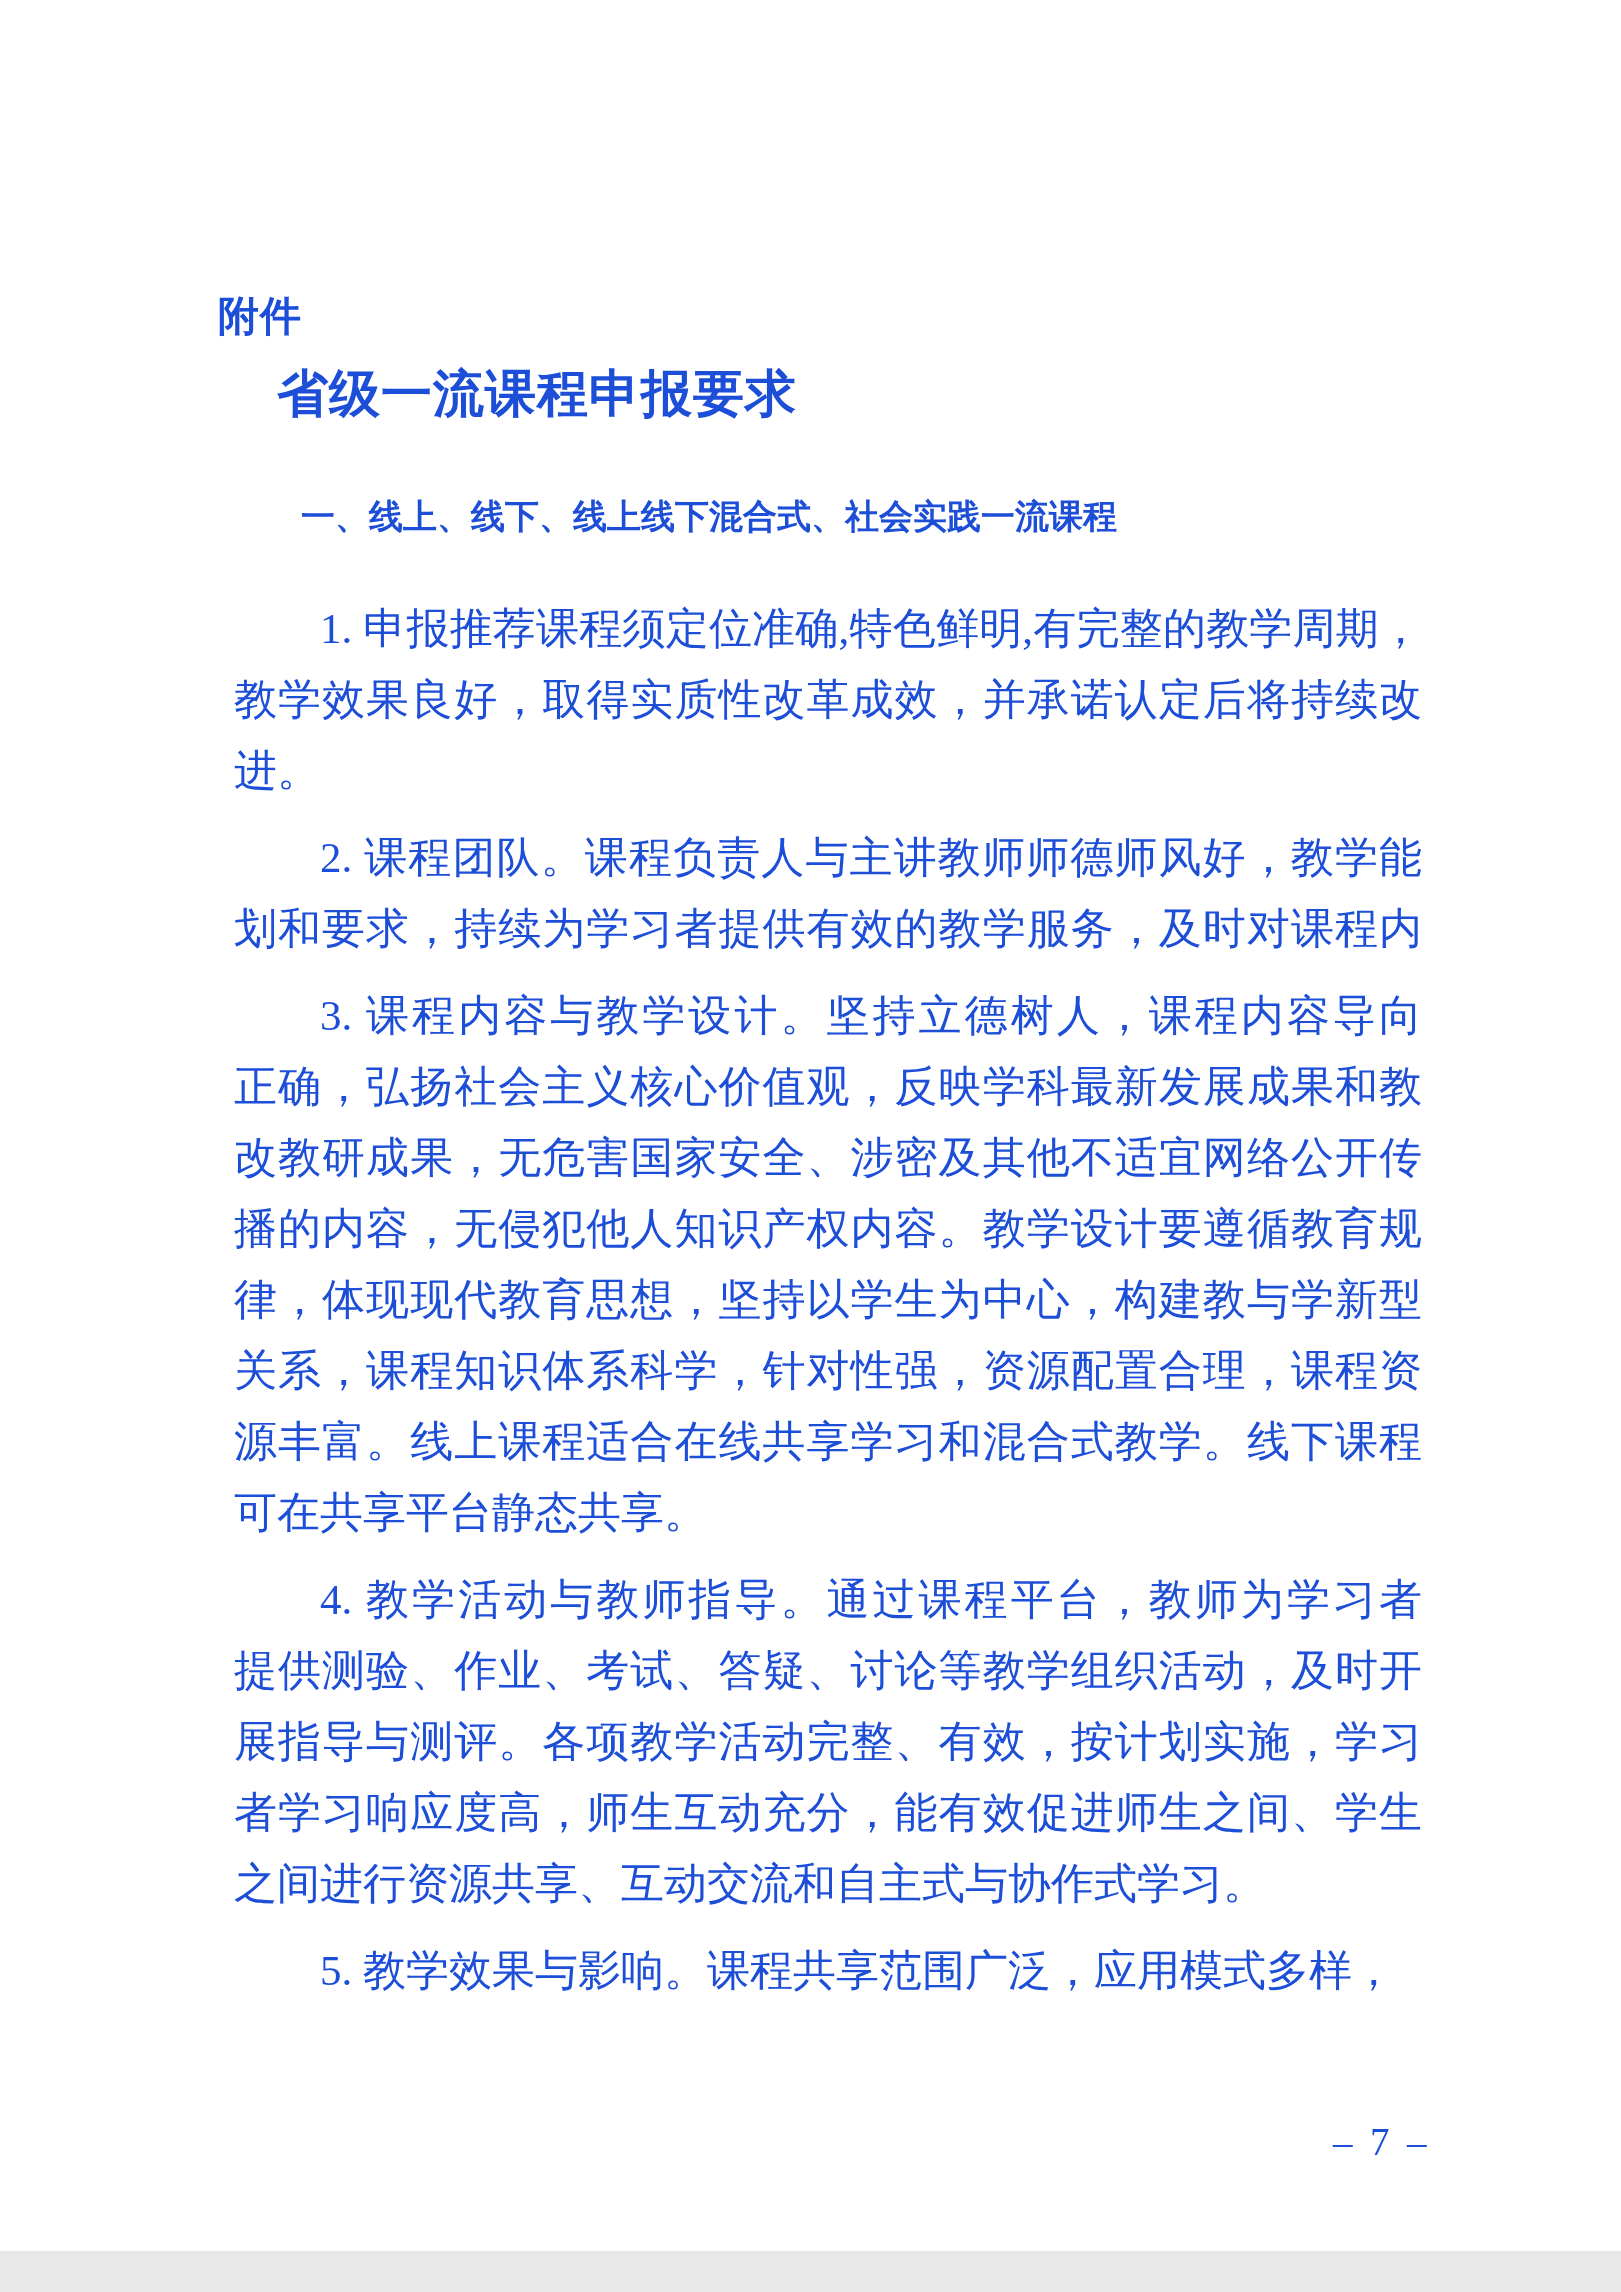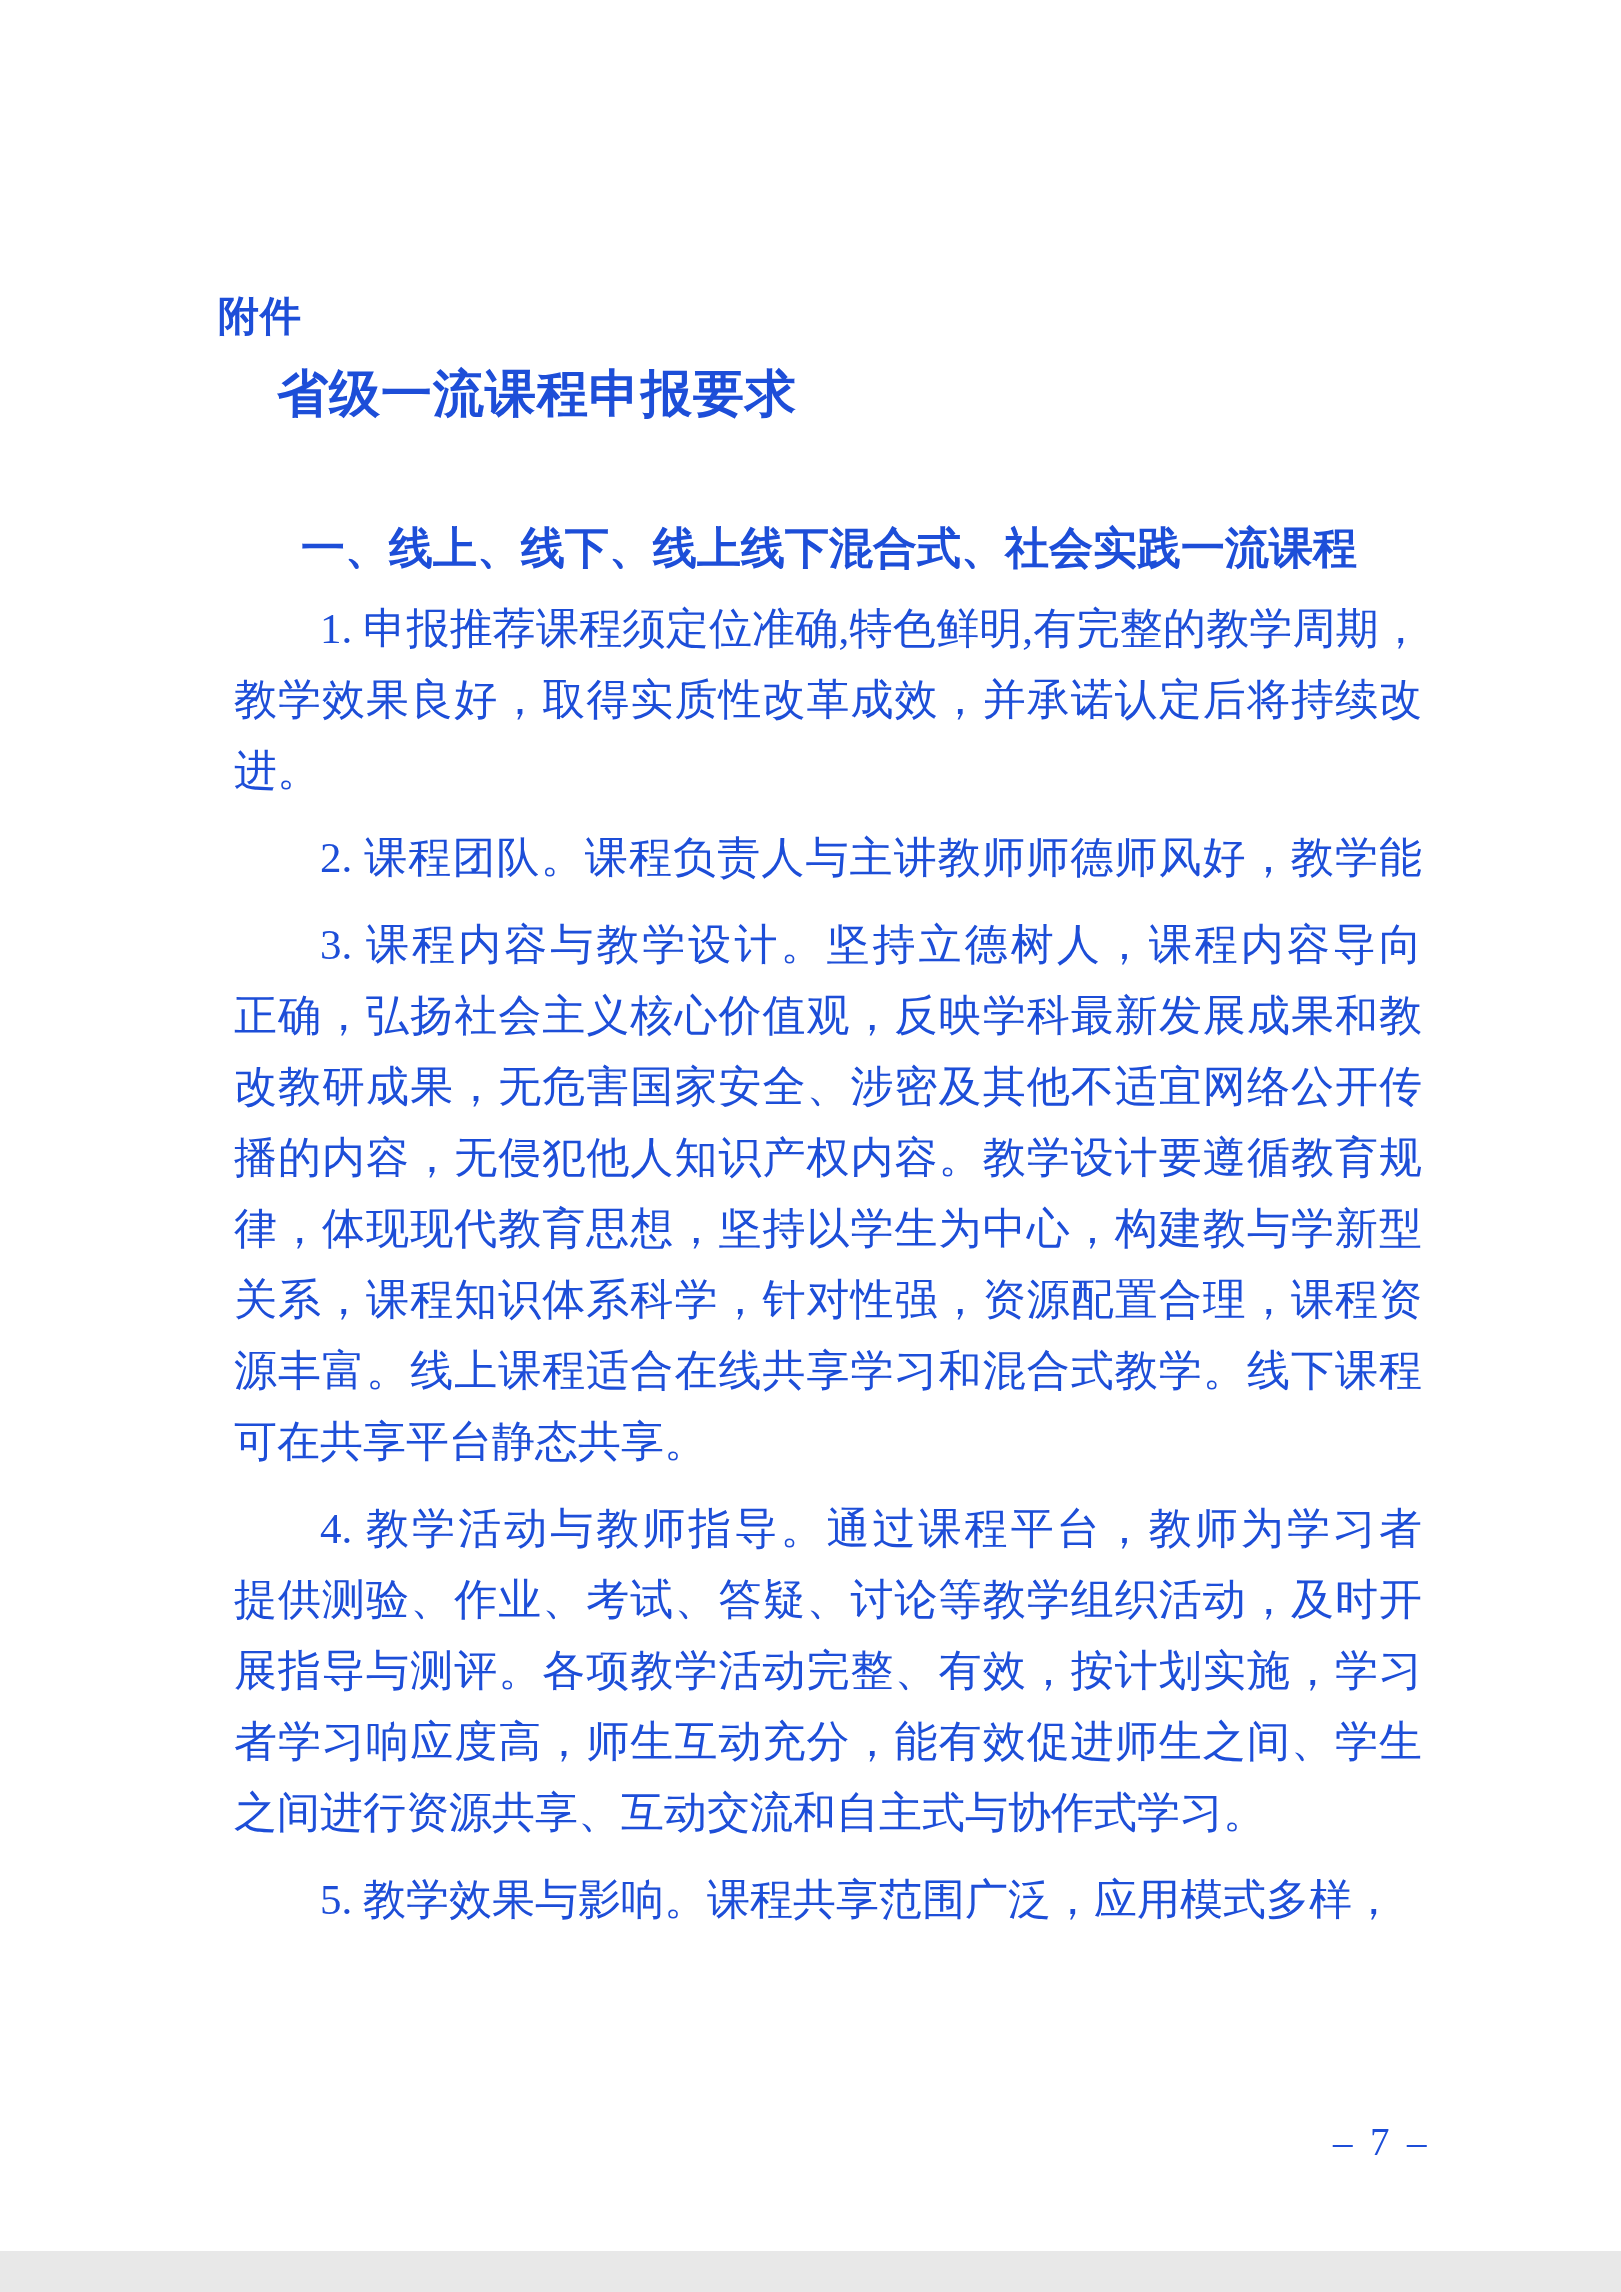--- a/index.html
+++ b/index.html
@@ -36,23 +36,23 @@
     font-size: 51px;
     line-height: 1.15;
     font-weight: bold;
     letter-spacing: 1px;
     text-indent: 59px; 
   }
   .section-heading {
     position: absolute;
     left: 218px;
     width: 1220px;
-    top: 521px;
-    font-family: Liberation Serif, serif;
-    font-size: 44px;
+    top: 495px;
+    font-family: Liberation Sans, sans-serif;
+    font-size: 34px;
     line-height: 1.25;
     font-weight: bold;
     text-indent: 83px;
     white-space: nowrap;
   }
   .doc-body {
     position: absolute;
     left: 218px;
     top: 577px;
     width: 1220px;
@@ -99,20 +99,21 @@
   <div class="section-heading">一、线上、线下、线上线下混合式、社会实践一流课程</div>
 
   <div class="doc-body">
       <div class="para">
         <div class="line indent">1. 申报推荐课程须定位准确,特色鲜明,有完整的教学周期，</div>
         <div class="line">教学效果良好，取得实质性改革成效，并承诺认定后将持续改</div>
         <div class="line last">进。</div>
       </div>
       <div class="para">
         <div class="line indent">2. 课程团队。课程负责人与主讲教师师德师风好，教学能</div>
+        <div class="line">划和要求，持续为学习者提供有效的教学服务，及时对课程内</div>
       </div>
       <div class="para">
         <div class="line indent">3. 课程内容与教学设计。坚持立德树人，课程内容导向</div>
         <div class="line">正确，弘扬社会主义核心价值观，反映学科最新发展成果和教</div>
         <div class="line">改教研成果，无危害国家安全、涉密及其他不适宜网络公开传</div>
         <div class="line">播的内容，无侵犯他人知识产权内容。教学设计要遵循教育规</div>
         <div class="line">律，体现现代教育思想，坚持以学生为中心，构建教与学新型</div>
         <div class="line">关系，课程知识体系科学，针对性强，资源配置合理，课程资</div>
         <div class="line">源丰富。线上课程适合在线共享学习和混合式教学。线下课程</div>
         <div class="line last">可在共享平台静态共享。</div>

